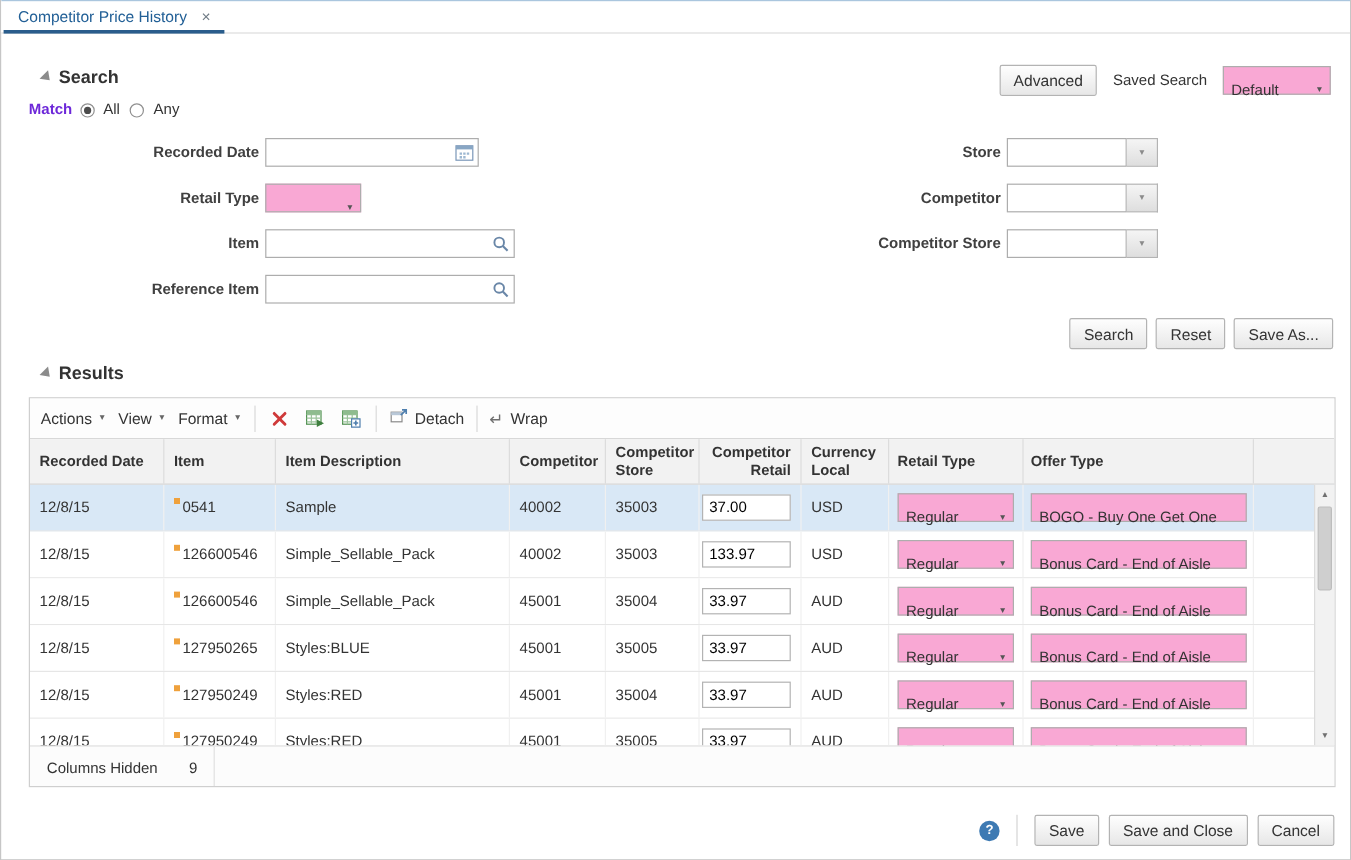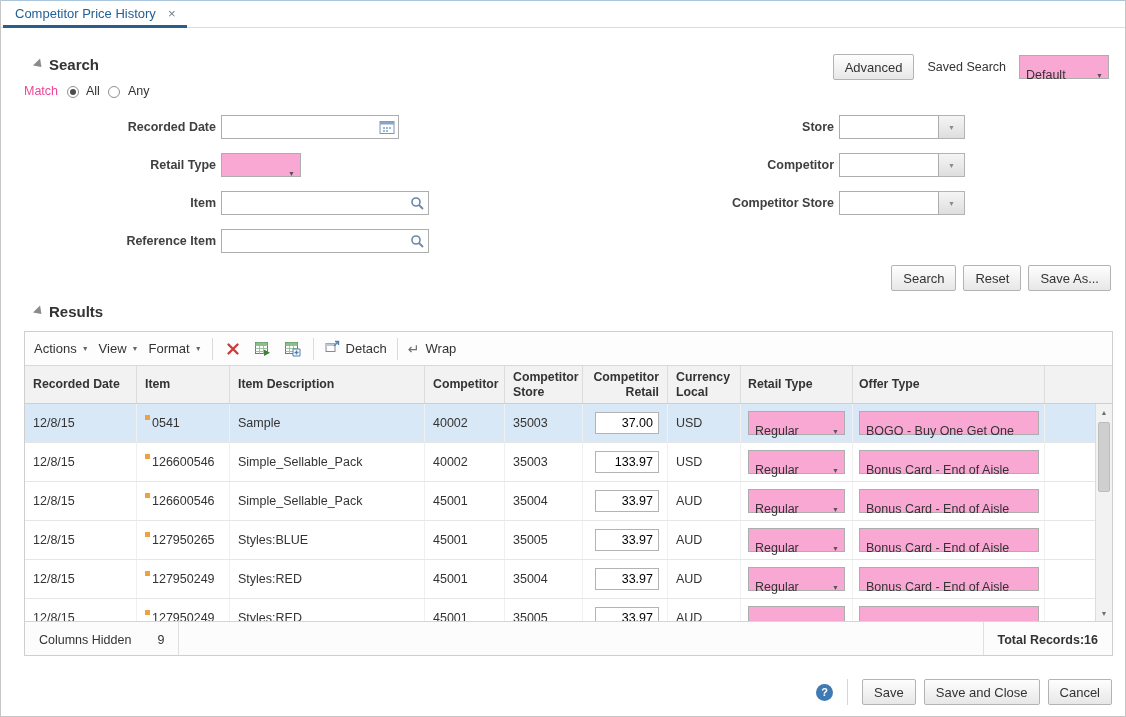--- a/index.html
+++ b/index.html
@@ -44,21 +44,21 @@
   .thead{display:flex;height:38px;background:#f2f2f2;border-bottom:1px solid #cfcfcf;box-sizing:border-box;cursor:pointer;}
   .th{display:flex;align-items:center;padding:0 8px;font-weight:bold;font-size:12.3px;color:#333;border-right:1px solid #dcdcdc;box-sizing:border-box;line-height:1.15;}
   .th.right{justify-content:flex-end;text-align:right;}
   .tbody{height:217px;overflow:hidden;position:relative;background:#fff;}
   .trow{display:flex;height:39px;border-bottom:1px solid #e6e6e6;box-sizing:border-box;background:#fff;cursor:pointer;}
   .trow.selected{background:#d9e8f6;}
   .td{display:flex;align-items:center;padding:0 8px;font-size:12.5px;color:#333;border-right:1px solid #f0f0f0;box-sizing:border-box;overflow:hidden;white-space:nowrap;}
   .td.right{justify-content:flex-end;}
   .c0{width:112px}.c1{width:93px}.c2{width:195px}.c3{width:80px}.c4{width:78px}.c5{width:85px}.c6{width:73px}
   .c7{width:112px;padding:0 7px}.c8{width:192px;padding:0 6px}.cf{flex:1;border-right:none}
-  .cell-input{width:64px;height:22px;border:1px solid #b3b3b3;text-align:right;padding:0 5px;font:12.5px "Liberation Sans",sans-serif;box-sizing:border-box;background:#fff;}
+  .cell-input{width:74px;height:22px;border:1px solid #b3b3b3;padding:0 5px;font:12.5px "Liberation Sans",sans-serif;box-sizing:border-box;background:#fff;}
   .cell-sel{height:24px;width:98px;}
   .c8 .cell-sel{width:180px;gap:35px;}
   .marker{width:5px;height:5px;background:#efa13c;display:inline-block;margin-right:2px;position:relative;top:-6px;flex:none;}
 
   
   .scrollbar{position:absolute;right:0;top:72px;width:17px;height:217px;background:#f2f2f2;border-left:1px solid #dcdcdc;box-sizing:border-box;}
   .sb-btn{height:16px;display:flex;align-items:center;justify-content:center;font-size:7px;color:#707070;cursor:pointer;}
   .sb-down{position:absolute;bottom:0;left:0;right:0;}
   .sb-thumb{position:absolute;left:2px;top:18px;width:12px;height:70px;background:#cfcfcf;border:1px solid #bdbdbd;border-radius:2px;box-sizing:border-box;cursor:pointer;}
 
@@ -95,21 +95,21 @@
 
   <div class="top-right">
     <button class="btn">Advanced</button>
     <span class="saved-label">Saved Search</span>
     <div class="sel" style="width:90px;">
       <span>Default</span>
       <span class="sel-arrow">▼</span>
     </div>
   </div>
 
-  <div class="abs" style="left:23px;top:84px;font-weight:normal;font-size:12.5px;color:#ec4899;">Match</div>
+  <div class="abs" style="left:23px;top:84px;font-weight:bold;font-size:12.5px;color:#6d28d9;">Match</div>
   <div class="radio checked" style="left:66px;top:86px;"></div>
   <div class="plain-label" style="left:85px;top:84px;">All</div>
   <div class="radio" style="left:107px;top:86px;"></div>
   <div class="plain-label" style="left:127px;top:84px;">Any</div>
 
   <div class="flabel" style="left:15px;top:120px;">Recorded Date</div>
   <div class="fieldwrap" style="left:220px;top:115px;width:178px;">
     <input class="txt" style="padding-right: 26px;" value="">
     <span class="icon-btn" style="right:4px;top:4px;">
       <svg width="16" height="16" viewBox="0 0 16 16">
@@ -428,21 +428,20 @@
       <div class="sb-btn">▲</div>
       <div class="sb-thumb"></div>
       <div class="sb-btn sb-down">▼</div>
     </div>
 
     <div class="tfoot">
       <div class="tfoot-left">
         <span>Columns Hidden</span>
         <span>9</span>
       </div>
-      <div class="tfoot-right">Total Records:16</div>
     </div>
 
   </div>
 
   <div class="bottom-actions">
     <div class="help-icon">?</div>
     <div class="vline"></div>
     <button class="btn">Save</button>
     <button class="btn">Save and Close</button>
     <button class="btn">Cancel</button>

